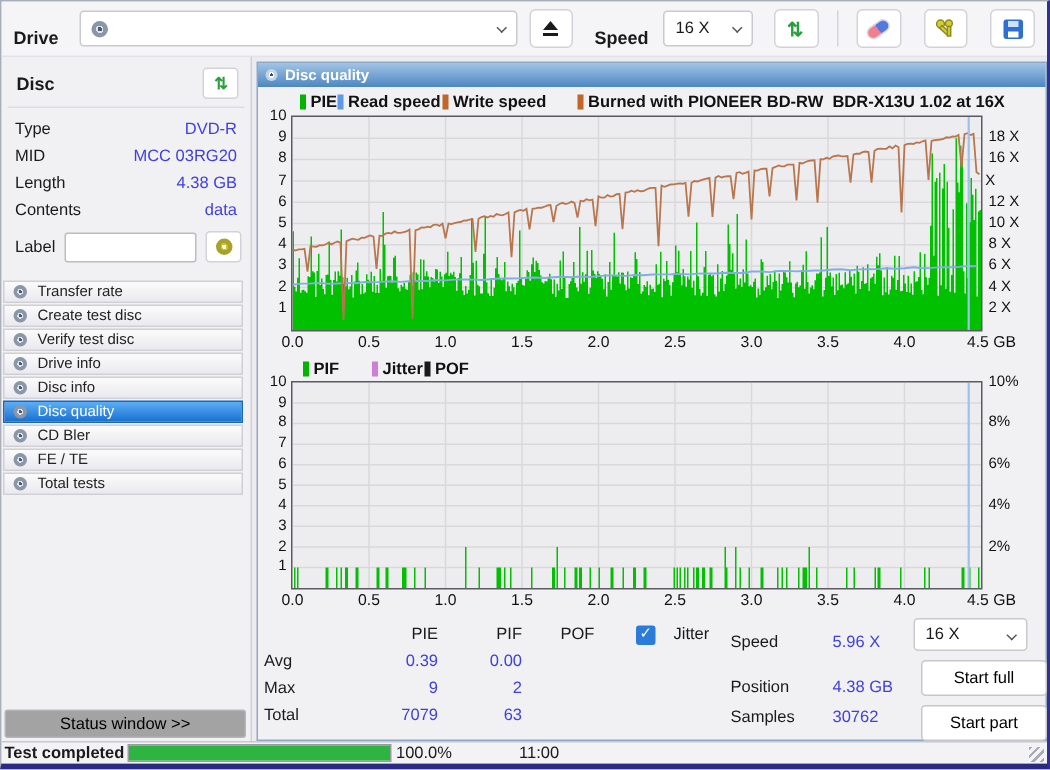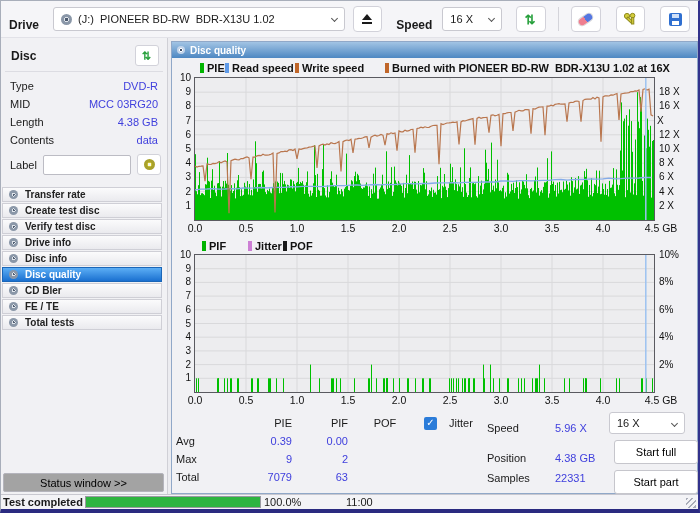--- a/index.html
+++ b/index.html
@@ -47,21 +47,21 @@
   .disc-head .ttl{font-weight:bold;font-size:12px;}
   .mini-btn{background:#fff;border:1px solid #d2d2da;border-radius:3px;width:24px;height:21px;
     display:inline-flex;align-items:center;justify-content:center;padding:0;cursor:pointer;}
   .hr{border-top:1px solid #dcdce2;margin:1px 4px 5px 4px;}
   .drow{display:flex;justify-content:space-between;align-items:center;height:18px;padding:0 9px;}
   .label-row{display:flex;align-items:center;gap:6px;padding:0 6px 0 9px;margin-top:5px;}
   .label-row input{flex:1;height:20px;border:1px solid #bcbcc4;background:#fff;border-radius:2px;
     font-family:"Liberation Sans",sans-serif;font-size:11px;padding:0 4px;min-width:0;}
   .nav-list{margin-top:12px;}
   .nav-item{height:15px;margin:0 5px 1px 1px;display:flex;align-items:center;gap:7px;padding-left:6px;
-    background:linear-gradient(#fbfbfc,#eaeaee);border:1px solid #cfcfd6;font-size:10px;color:#222;cursor:pointer;font-weight:bold;}
+    background:linear-gradient(#fbfbfc,#eaeaee);border:1px solid #cfcfd6;font-size:10px;color:#222;cursor:pointer;}
   .nav-item.sel{background:linear-gradient(#5caef5,#1a70d0);border-color:#1a66b8;color:#fff;}
   .statuswin-btn{position:absolute;left:2px;bottom:2px;width:161px;height:19px;background:#a3a3a3;
     border:1px solid #b4b4bc;border-radius:2px;font-family:"Liberation Sans",sans-serif;font-size:11px;cursor:pointer;}
   
   .main-panel{position:absolute;left:170px;top:40px;width:527px;height:453px;background:#f1f1f4;
     border:1px solid #90a8c8;}
   .panel-head{position:absolute;left:0;top:0;right:0;height:16px;
     background:linear-gradient(#a2c4e4,#4d87c2);color:#fff;font-size:10px;font-weight:bold;
     display:flex;align-items:center;padding-left:18px;}
   .panel-head .disc-ico.white{position:absolute;left:5px;top:4px;}
@@ -98,21 +98,20 @@
 </style>
 </head>
 <body>
 
 <div class="window">
 
   <div class="toolbar">
     <span class="bold" style="font-size:12px;margin-right:14px;">Drive</span>
     <div class="combo" style="width:294px;margin-right:8px;">
       <span class="disc-ico" style="margin-right:6px;"></span>
-      <span>(J:)&nbsp; PIONEER BD-RW&nbsp; BDR-X13U 1.02</span>
       <span class="chev"></span>
     </div>
     <button class="tbtn" style="margin-right:14px;">
         <span class="eject-ico"></span>
       </button>
     <span class="bold" style="font-size:12px;margin-right:10px;">Speed</span>
     <div class="combo" style="width:60px;margin-right:14px;">
       <span>16 X</span>
       <span class="chev"></span>
     </div>
@@ -254,21 +253,21 @@
         <div class="rrow" style="left: 315px; top: 380px;">
           <span class="rlbl">Speed</span>
           <span class="val">5.96 X</span>
         </div>
         <div class="rrow" style="left: 315px; top: 410px;">
           <span class="rlbl">Position</span>
           <span class="val">4.38 GB</span>
         </div>
         <div class="rrow" style="left: 315px; top: 430px;">
           <span class="rlbl">Samples</span>
-          <span class="val">22331</span>
+          <span class="val">30762</span>
         </div>
       </div>
     <div class="combo mini" style="left:437px;top:370px;width:76px;">
       <span>16 X</span>
       <span class="chev"></span>
     </div>
     <button class="pbtn" style="left:442px;top:398px;width:84px;height:24px;">Start full</button>
     <button class="pbtn" style="left:442px;top:428px;width:84px;height:24px;">Start part</button>
   <div class="legend" style="left: 28px; top: 20px;">
         <span class="sw" style="background: rgb(0, 180, 0);"></span>

